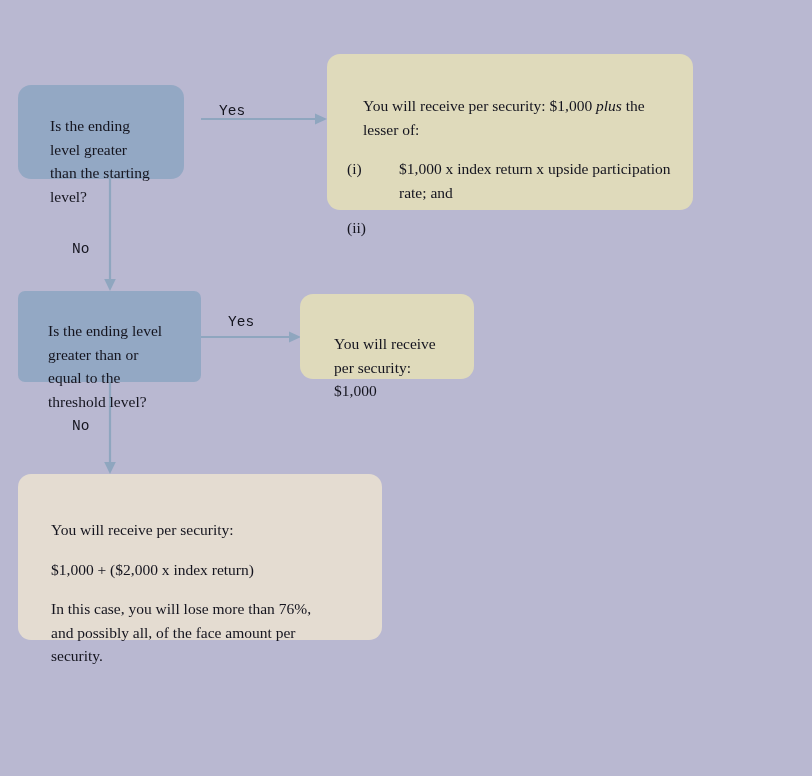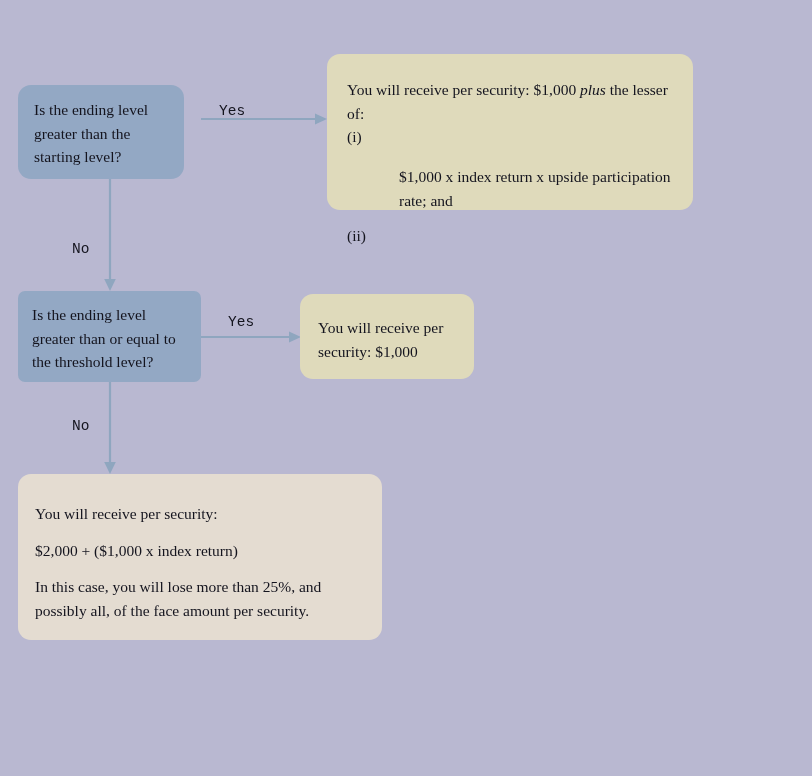--- a/index.html
+++ b/index.html
@@ -59,21 +59,21 @@
     left: 300px; top: 294px; width: 174px; height: 85px;
     padding: 22px 18px 0 18px;
   }
   #node-out-down {
     left: 18px;  top: 474px; width: 364px; height: 166px;
     padding: 28px 32px 0 17px;
   }
 
   
   .node p {
-    margin: 0;
+    margin: 16px;
   }
   .node p + p {
     margin-top: 13px;
   }
   .lead {
     margin: 0 0 12px 0;
   }
   em.plus {
     font-style: italic;
   }
@@ -86,21 +86,20 @@
   }
   .roman-row:first-of-type {
     margin-top: 0;
   }
   .roman-mark {
     flex: 0 0 52px;
     white-space: nowrap;
   }
   .roman-text {
     flex: 1 1 auto;
-    margin-top: 40px;
   }
   .roman-text.indent {
     padding-left: 13px;
   }
 
   
   .conn {
     position: absolute;
   }
   .conn svg {
@@ -179,17 +178,17 @@
   <div class="node node-decision" id="node-q2">
     <p>Is the ending level greater than or equal to the threshold level?</p>
   </div>
 
   <div class="node node-cream" id="node-out-par">
     <p>You will receive per security: $1,000</p>
   </div>
 
   <div class="node node-beige" id="node-out-down">
     <p>You will receive per security:</p>
-    <p>$2,000 + ($1,000 x index return)</p>
-    <p>In this case, you will lose more than 25%, and possibly all, of the face amount per security.</p>
+    <p>$1,000 + ($2,000 x index return)</p>
+    <p>In this case, you will lose more than 76%, and possibly all, of the face amount per security.</p>
   </div>
 
 </div>
 
 </body></html>

